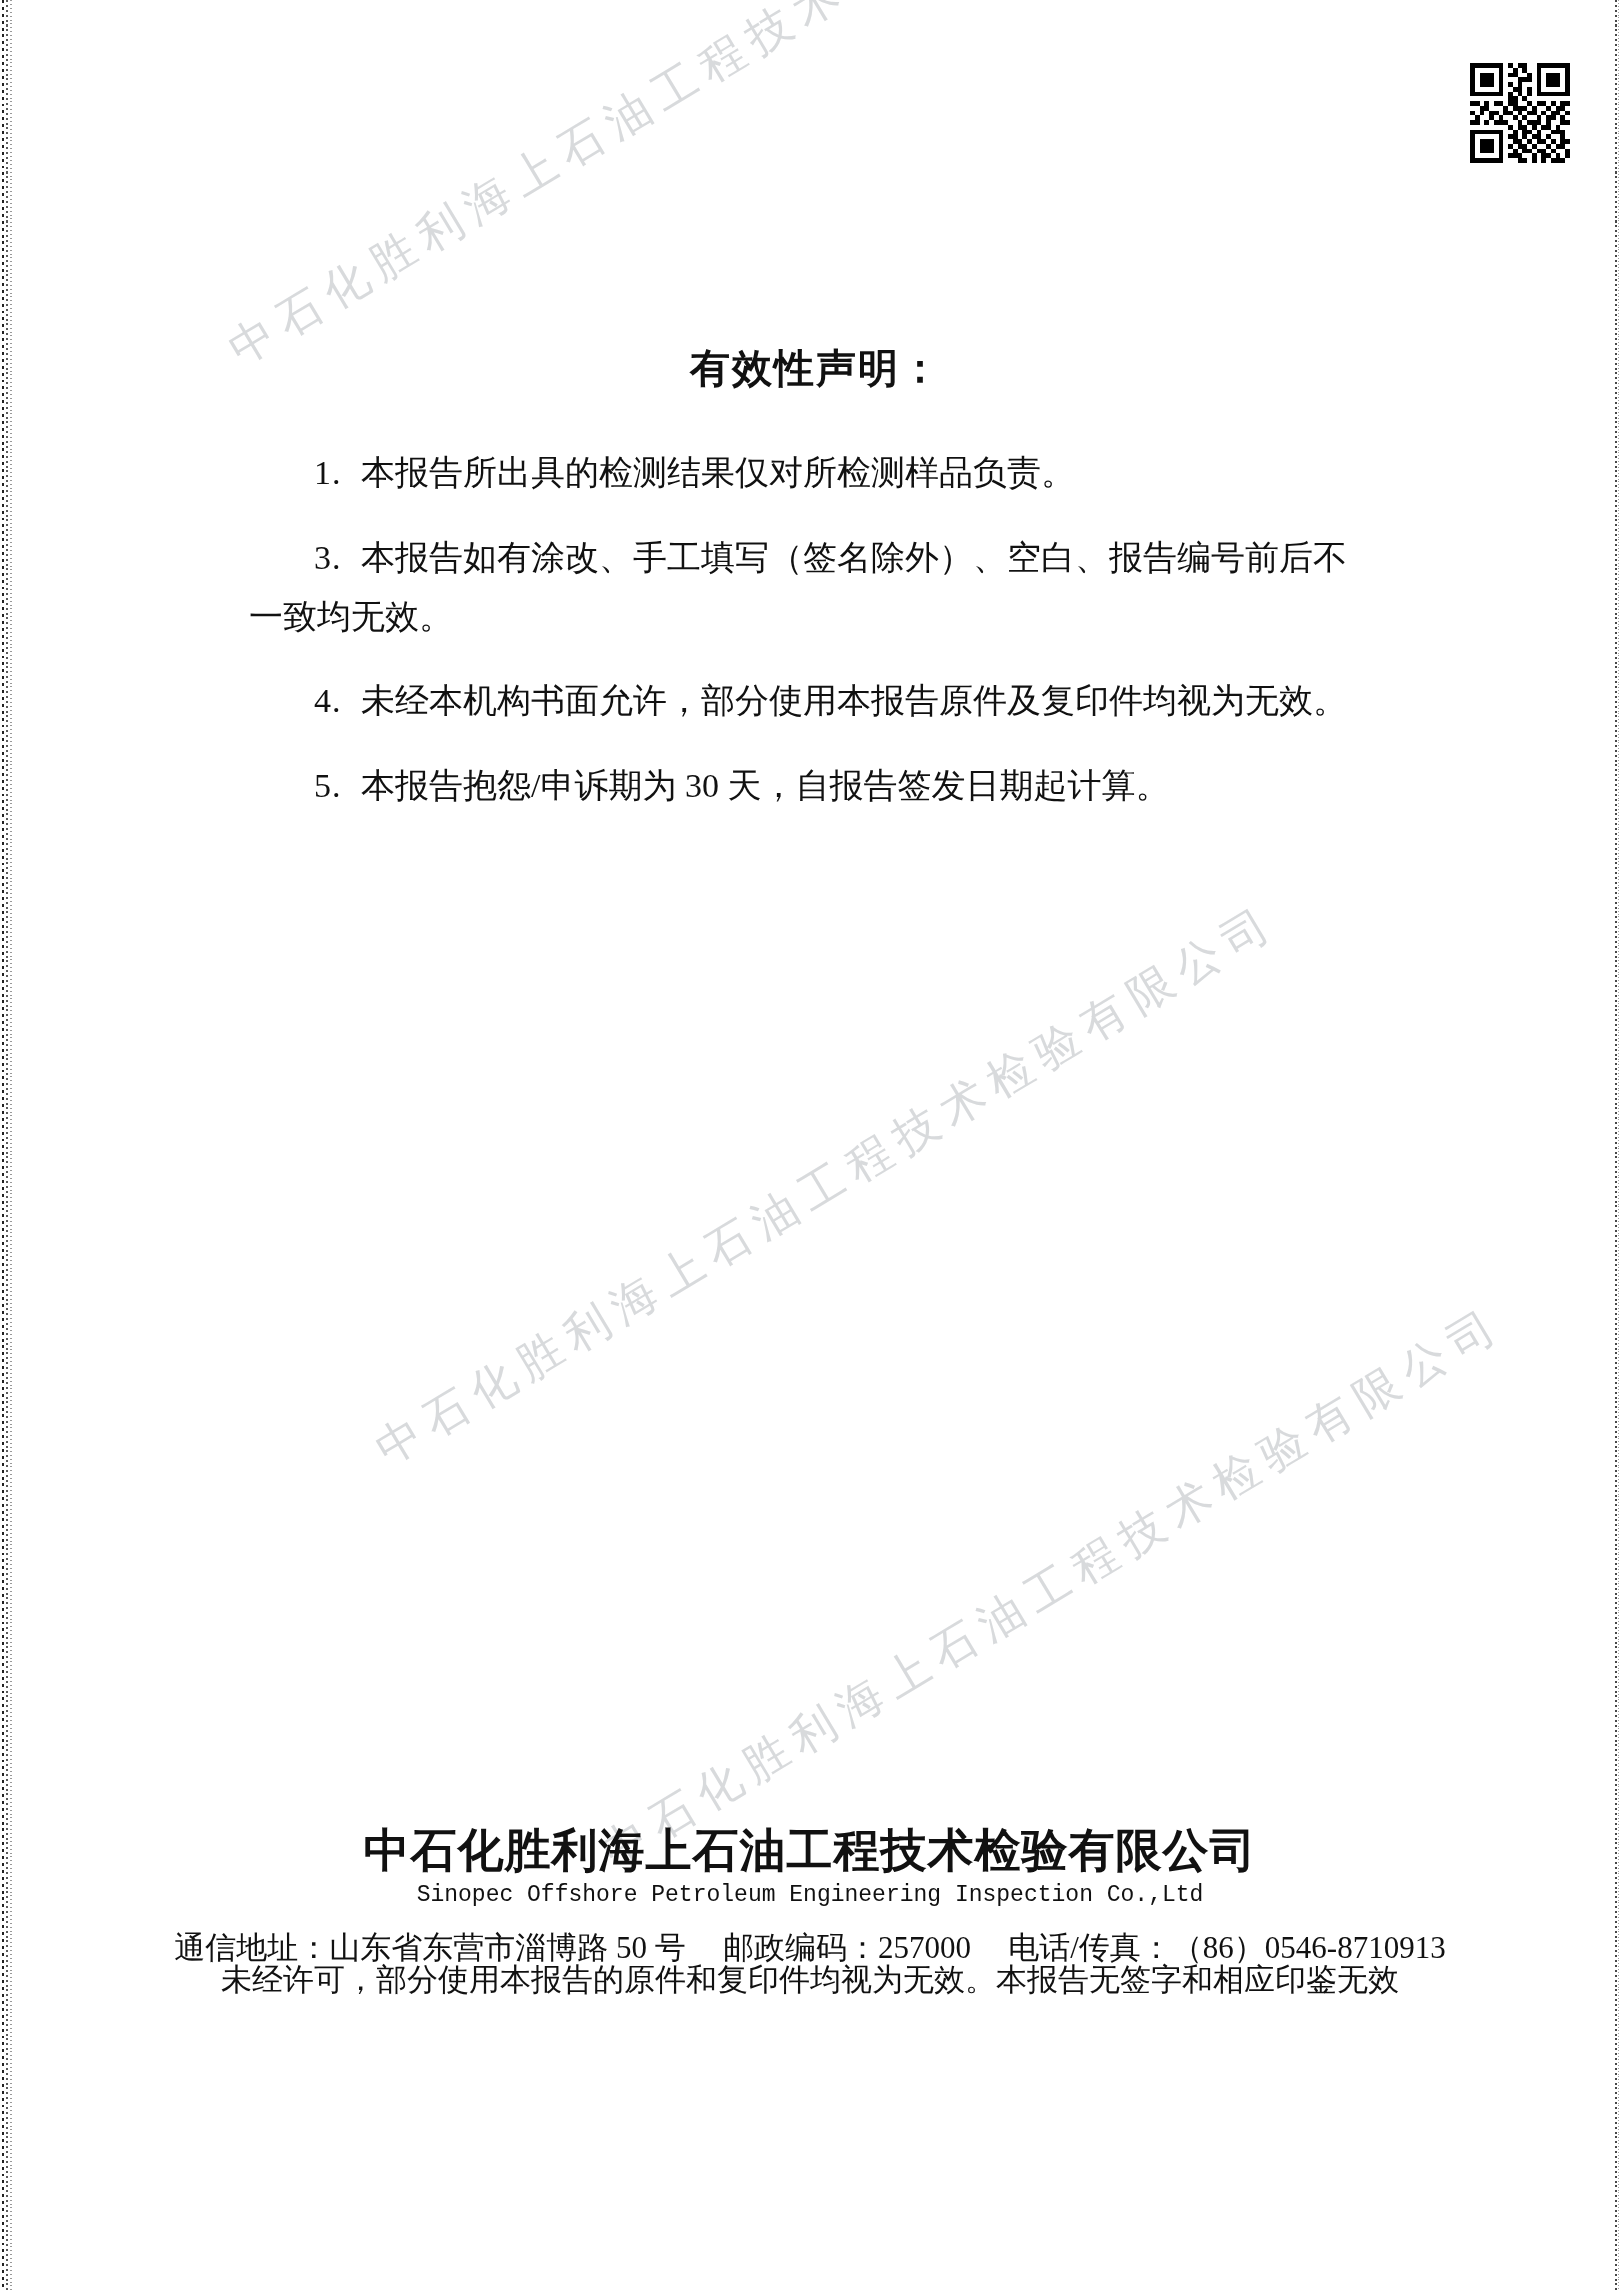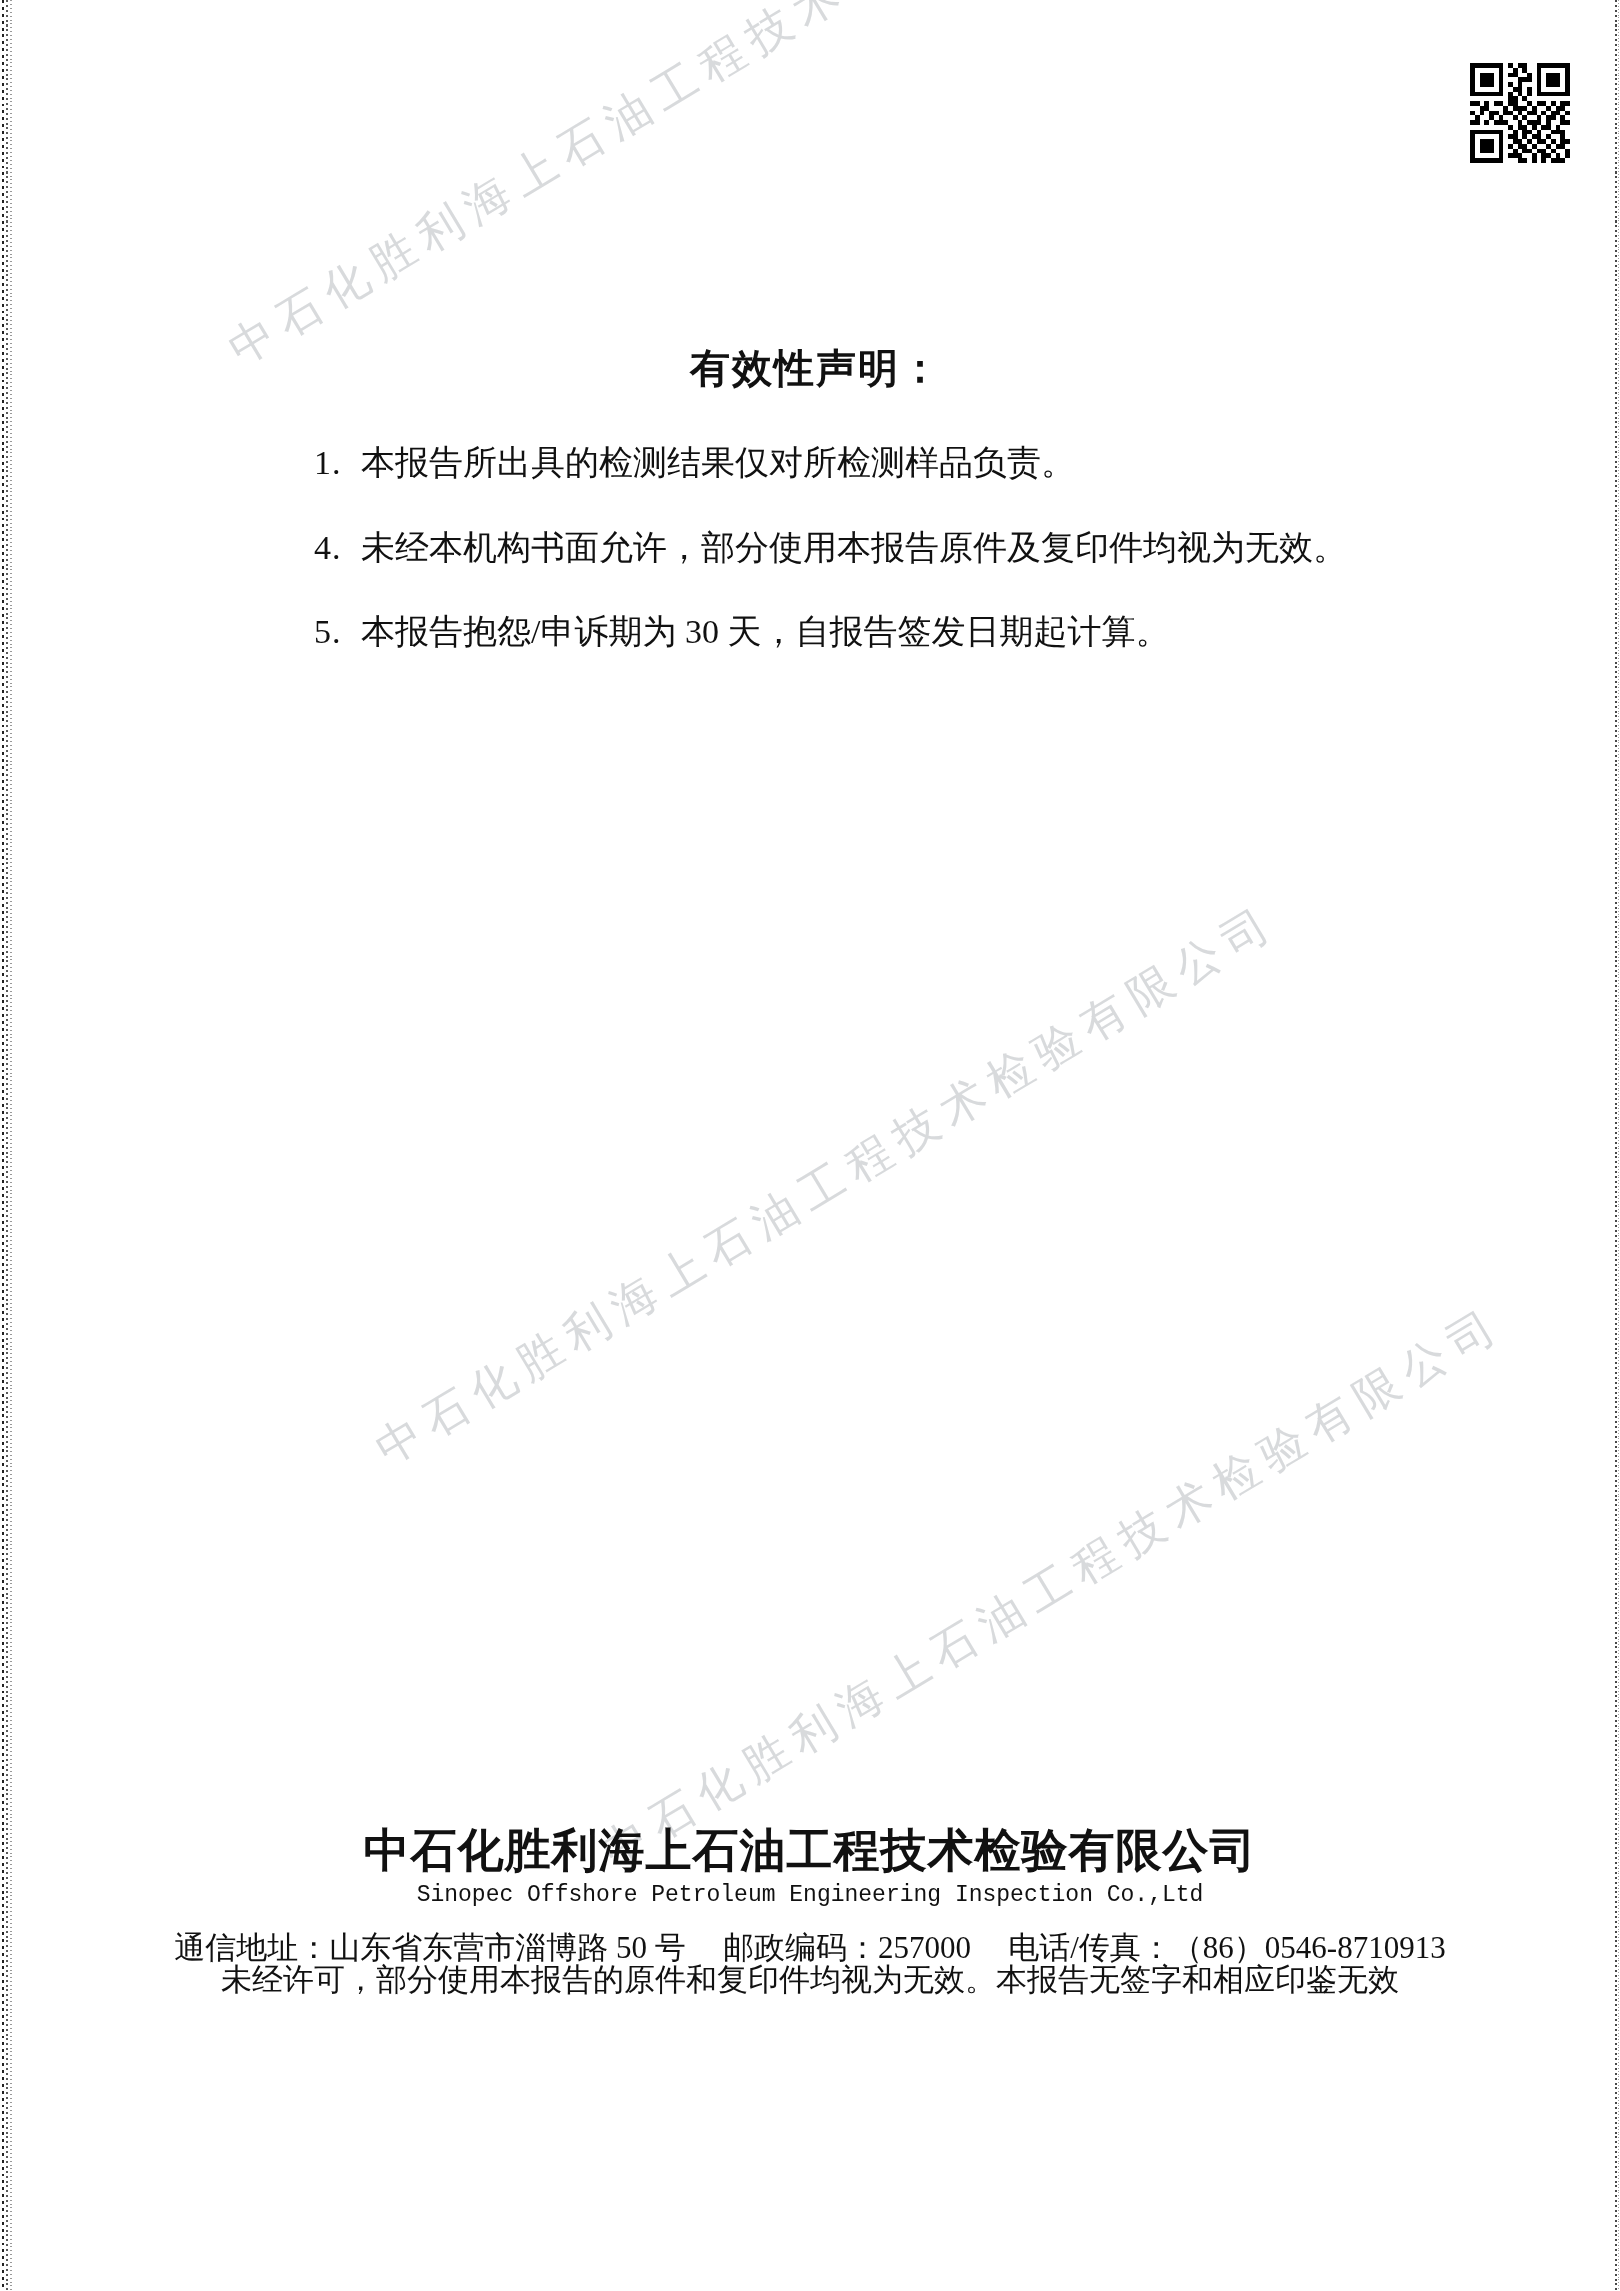--- a/index.html
+++ b/index.html
@@ -56,21 +56,21 @@
   
   .doc-title{
     position:absolute;left:250px;right:238px;top:341px;
     text-align:center;
     font-size:40px;font-weight:bold;
     letter-spacing:2px;
   }
 
   
   .statements{
-    position:absolute;left:249px;right:247px;top:433px;
+    position:absolute;left:249px;right:247px;top:443px;
     font-size:34px;
     line-height:59px;
   }
   .stmt{margin:0 0 25.5px 0;text-indent:65px;}
   .stmt .num{margin-right:19.6px;letter-spacing:1px;}
 
   
   .footer{position:absolute;left:0;right:0;top:1825px;text-align:center;}
   .company-cn{
     font-size:46px;font-weight:bold;letter-spacing:1px;
@@ -547,20 +547,23 @@
       <div class="on"></div>
       <div class="on"></div>
       <div></div>
     </div>
 
   <div class="doc-title">有效性声明：</div>
 
   <div class="statements">
     <p class="stmt">
       <span class="num">1.</span><span>本报告所出具的检测结果仅对所检测样品负责。</span>
+    </p>
+    <p class="stmt">
+      <span class="num">3.</span><span>本报告如有涂改、手工填写（签名除外）、空白、报告编号前后不一致均无效。</span>
     </p>
     <p class="stmt">
       <span class="num">4.</span><span>未经本机构书面允许，部分使用本报告原件及复印件均视为无效。</span>
     </p>
     <p class="stmt">
       <span class="num">5.</span><span>本报告抱怨/申诉期为 30 天，自报告签发日期起计算。</span>
     </p>
   </div>
 
   <div class="footer">

